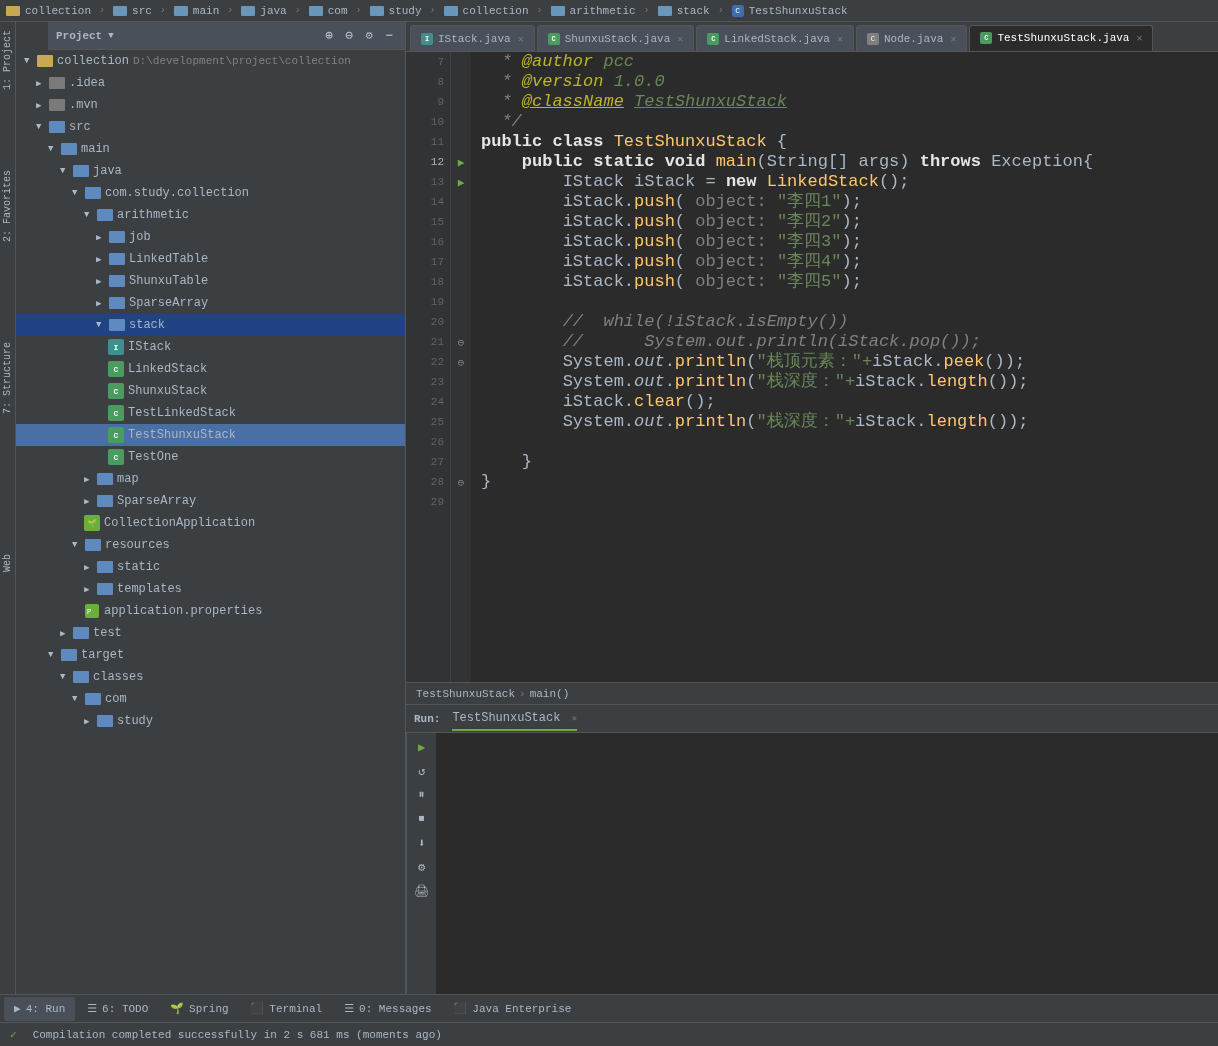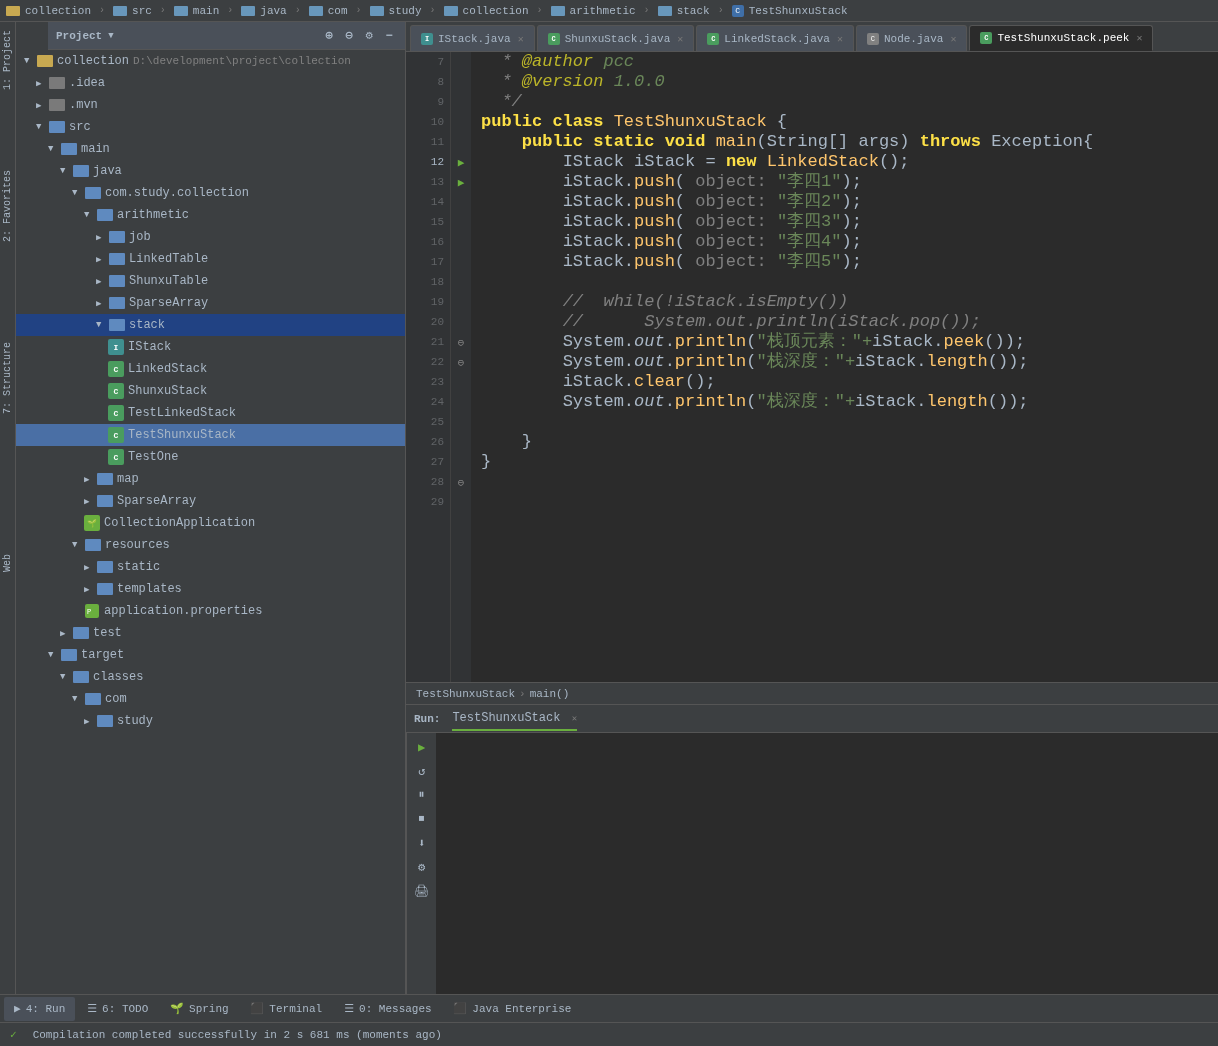--- a/index.html
+++ b/index.html
@@ -187,21 +187,21 @@
     }
     .code-line {
       height: 20px;
       line-height: 20px;
       font-size: 17px;
       white-space: pre;
       font-family: 'Courier New', monospace;
     }
 
     
-    .kw { color: #fde047; font-weight: bold; }
+    .kw { color: #e5e5e5; font-weight: bold; }
     .cls { color: #a9b7c6; }
     .cls-name { color: #ffc66d; }
     .str { color: #6a8759; }
     .cmt { color: #808080; font-style: italic; }
     .method { color: #ffc66d; }
 
     
     #editor-breadcrumb {
       height: 22px;
       background: #3c3f41;
@@ -612,21 +612,21 @@
         <span>LinkedStack.java</span>
         <span class="tab-close">✕</span>
       </div>
       <div class="tab">
         <span style="display:inline-flex;align-items:center;justify-content:center;width:12px;height:12px;background:#808080;border-radius:2px;font-size:7px;color:white;">C</span>
         <span>Node.java</span>
         <span class="tab-close">✕</span>
       </div>
       <div class="tab active">
         <span style="display:inline-flex;align-items:center;justify-content:center;width:12px;height:12px;background:#4a9c5e;border-radius:2px;font-size:7px;color:white;font-weight:bold;">C</span>
-        <span>TestShunxuStack.peek</span>
+        <span>TestShunxuStack.java</span>
         <span class="tab-close">✕</span>
       </div>
     </div>
 
     <div id="editor-content">
 
       <div id="line-numbers">
         <div class="line-num">7</div>
         <div class="line-num">8</div>
         <div class="line-num">9</div>
@@ -674,20 +674,21 @@
         <div class="gutter-cell"></div>
         <div class="gutter-cell"></div>
         <div class="gutter-cell"></div>
         <div class="gutter-cell" style="color:#808080;">⊖</div>
         <div class="gutter-cell"></div>
       </div>
 
       <div id="code-area">
         <div class="code-line"> &nbsp;<span class="cmt">* <span style="color:#bbb529;">@author</span> <span style="color:#6a8759;">pcc</span></span></div>
         <div class="code-line"> &nbsp;<span class="cmt">* <span style="color:#bbb529;margin-top:16px;">@version</span> <span style="color:#6a8759;">1.0.0</span></span></div>
+        <div class="code-line"> &nbsp;<span class="cmt">* <span style="color:#bbb529;text-decoration:underline;">@className</span> <span style="color:#6a8759;text-decoration:underline;">TestShunxuStack</span></span></div>
         <div class="code-line"> &nbsp;<span class="cmt">*/</span></div>
         <div class="code-line"><span class="kw">public class</span> <span class="cls-name">TestShunxuStack</span> {</div>
         <div class="code-line">&nbsp;&nbsp;&nbsp;&nbsp;<span class="kw">public static void</span> <span class="method">main</span>(<span class="cls">String</span>[] <span style="color:#a9b7c6;">args</span>) <span class="kw">throws</span> <span class="cls">Exception</span>{</div>
         <div class="code-line">&nbsp;&nbsp;&nbsp;&nbsp;&nbsp;&nbsp;&nbsp;&nbsp;<span class="cls">IStack</span> <span style="color:#a9b7c6;">iStack</span> = <span class="kw">new</span> <span class="cls-name">LinkedStack</span>();</div>
         <div class="code-line">&nbsp;&nbsp;&nbsp;&nbsp;&nbsp;&nbsp;&nbsp;&nbsp;<span style="color:#a9b7c6;">iStack</span>.<span class="method">push</span>(<span style="color:#808080;"> object:</span> <span class="str">"李四1"</span>);</div>
         <div class="code-line">&nbsp;&nbsp;&nbsp;&nbsp;&nbsp;&nbsp;&nbsp;&nbsp;<span style="color:#a9b7c6;">iStack</span>.<span class="method">push</span>(<span style="color:#808080;"> object:</span> <span class="str">"李四2"</span>);</div>
         <div class="code-line">&nbsp;&nbsp;&nbsp;&nbsp;&nbsp;&nbsp;&nbsp;&nbsp;<span style="color:#a9b7c6;">iStack</span>.<span class="method">push</span>(<span style="color:#808080;"> object:</span> <span class="str">"李四3"</span>);</div>
         <div class="code-line">&nbsp;&nbsp;&nbsp;&nbsp;&nbsp;&nbsp;&nbsp;&nbsp;<span style="color:#a9b7c6;">iStack</span>.<span class="method">push</span>(<span style="color:#808080;"> object:</span> <span class="str">"李四4"</span>);</div>
         <div class="code-line">&nbsp;&nbsp;&nbsp;&nbsp;&nbsp;&nbsp;&nbsp;&nbsp;<span style="color:#a9b7c6;">iStack</span>.<span class="method">push</span>(<span style="color:#808080;"> object:</span> <span class="str">"李四5"</span>);</div>
         <div class="code-line">&nbsp;</div>

